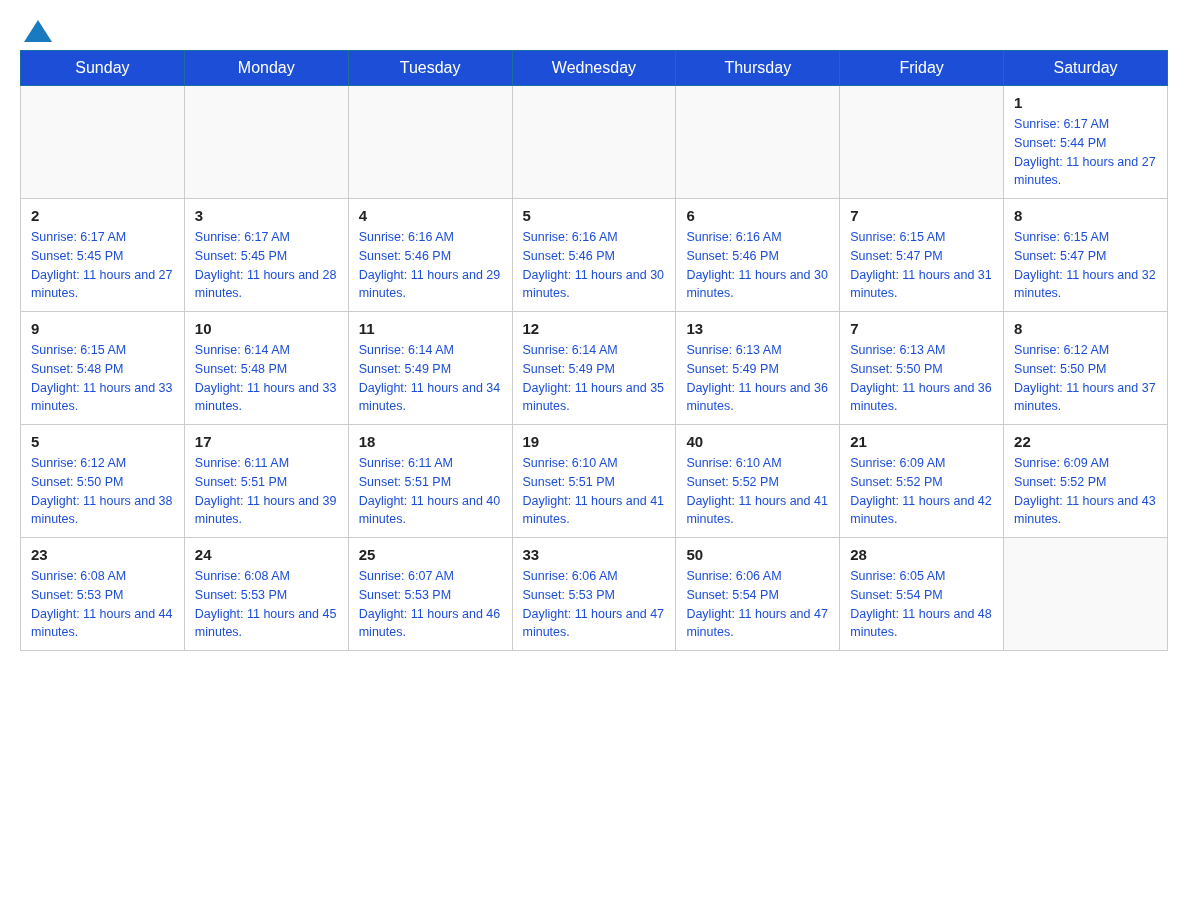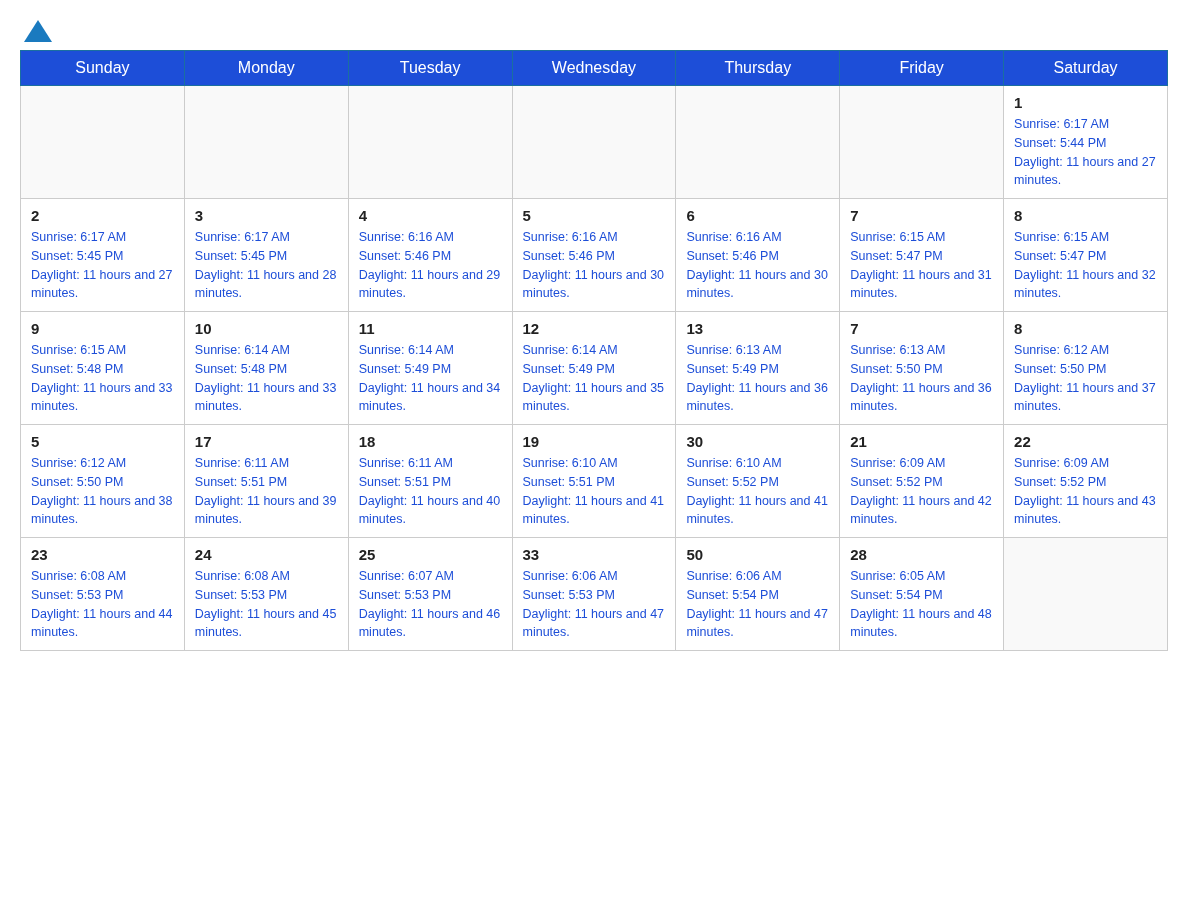--- a/index.html
+++ b/index.html
@@ -216,21 +216,21 @@
         </td>
         <td>
           <span class="day-number">18</span>
           <div class="day-info">Sunrise: 6:11 AM<br>Sunset: 5:51 PM<br>Daylight: 11 hours and 40 minutes.</div>
         </td>
         <td>
           <span class="day-number">19</span>
           <div class="day-info">Sunrise: 6:10 AM<br>Sunset: 5:51 PM<br>Daylight: 11 hours and 41 minutes.</div>
         </td>
         <td>
-          <span class="day-number">30</span>
+          <span class="day-number">40</span>
           <div class="day-info">Sunrise: 6:10 AM<br>Sunset: 5:52 PM<br>Daylight: 11 hours and 41 minutes.</div>
         </td>
         <td>
           <span class="day-number">21</span>
           <div class="day-info">Sunrise: 6:09 AM<br>Sunset: 5:52 PM<br>Daylight: 11 hours and 42 minutes.</div>
         </td>
         <td>
           <span class="day-number">22</span>
           <div class="day-info">Sunrise: 6:09 AM<br>Sunset: 5:52 PM<br>Daylight: 11 hours and 43 minutes.</div>
         </td>

